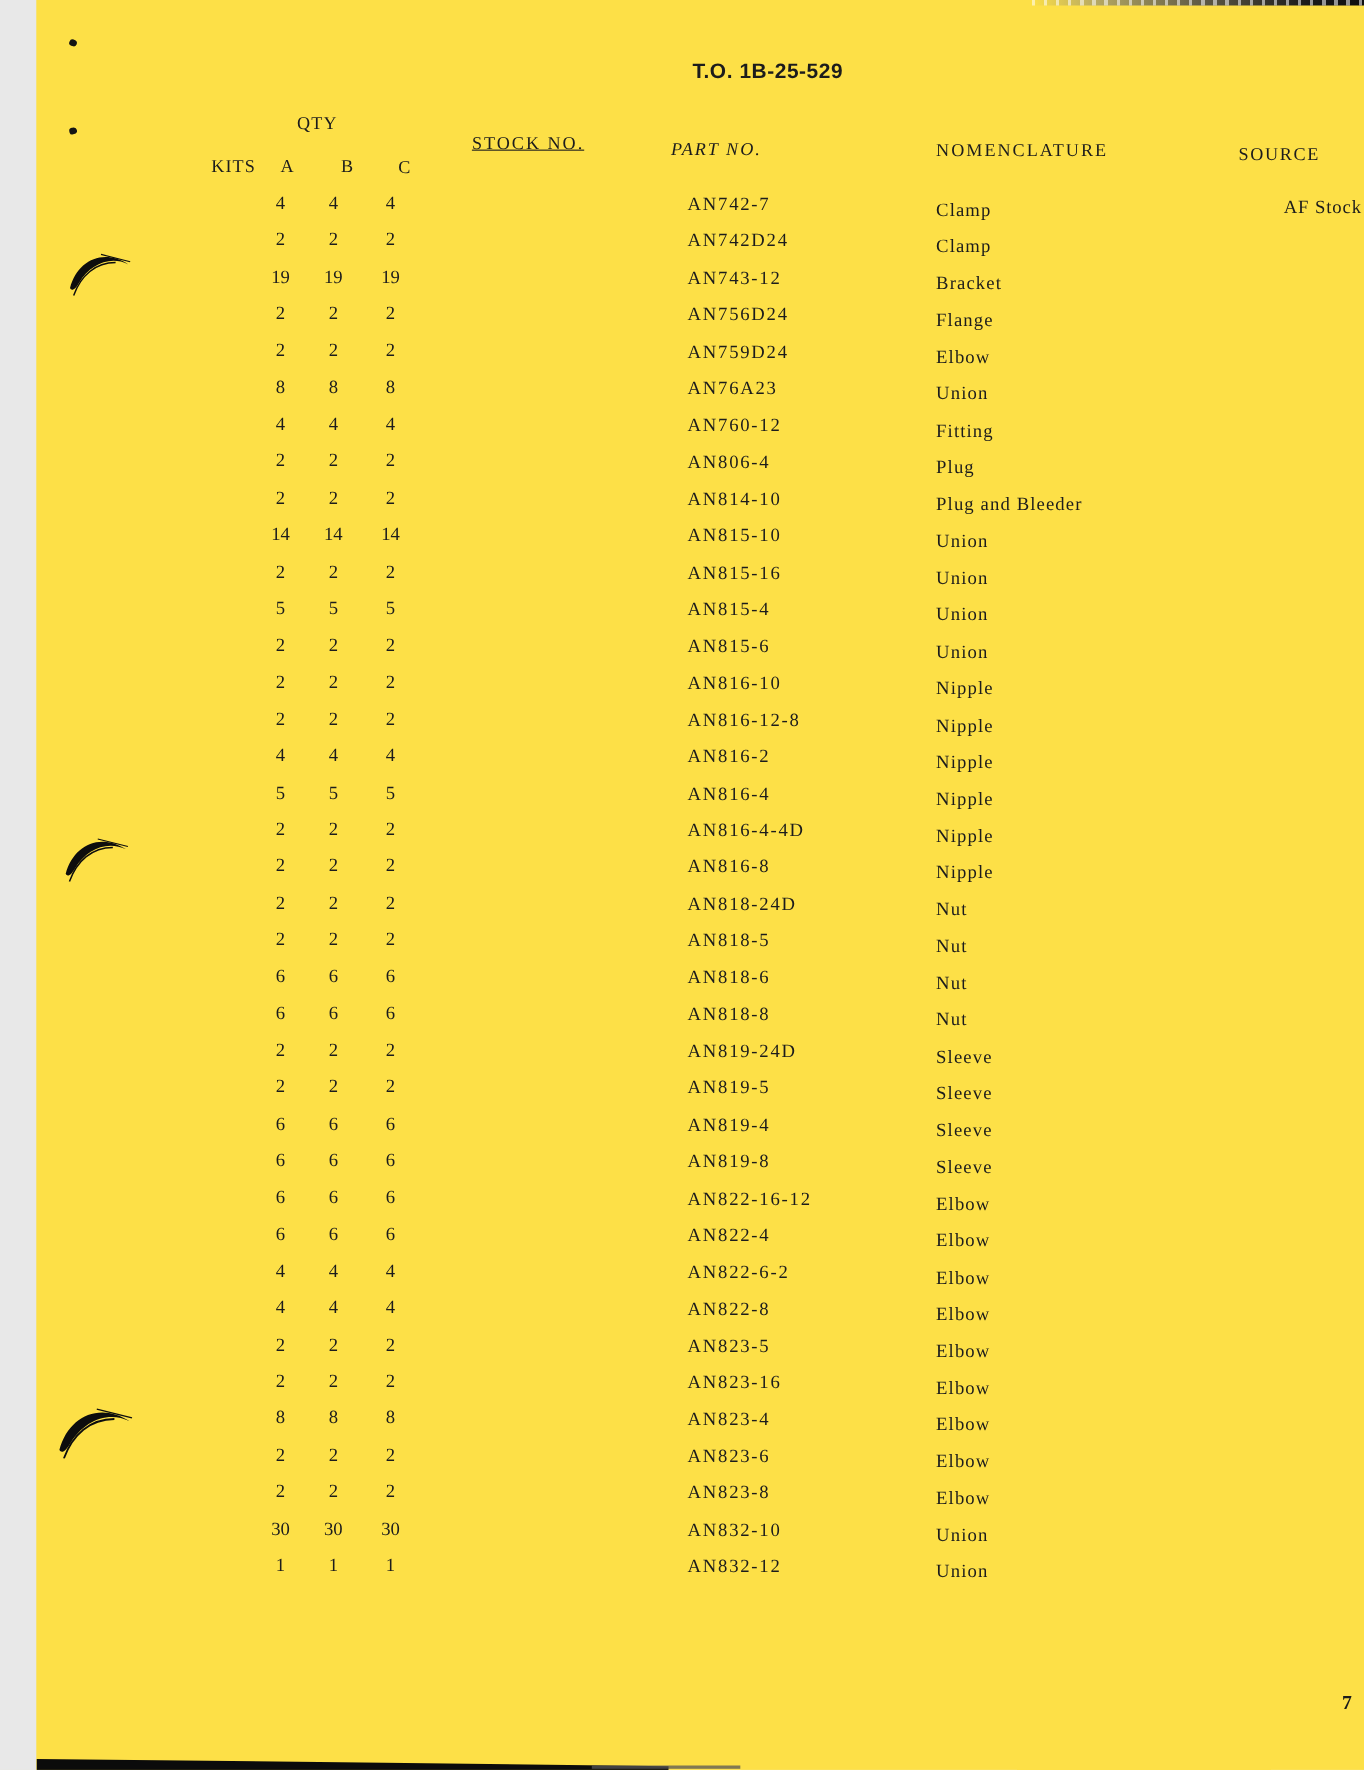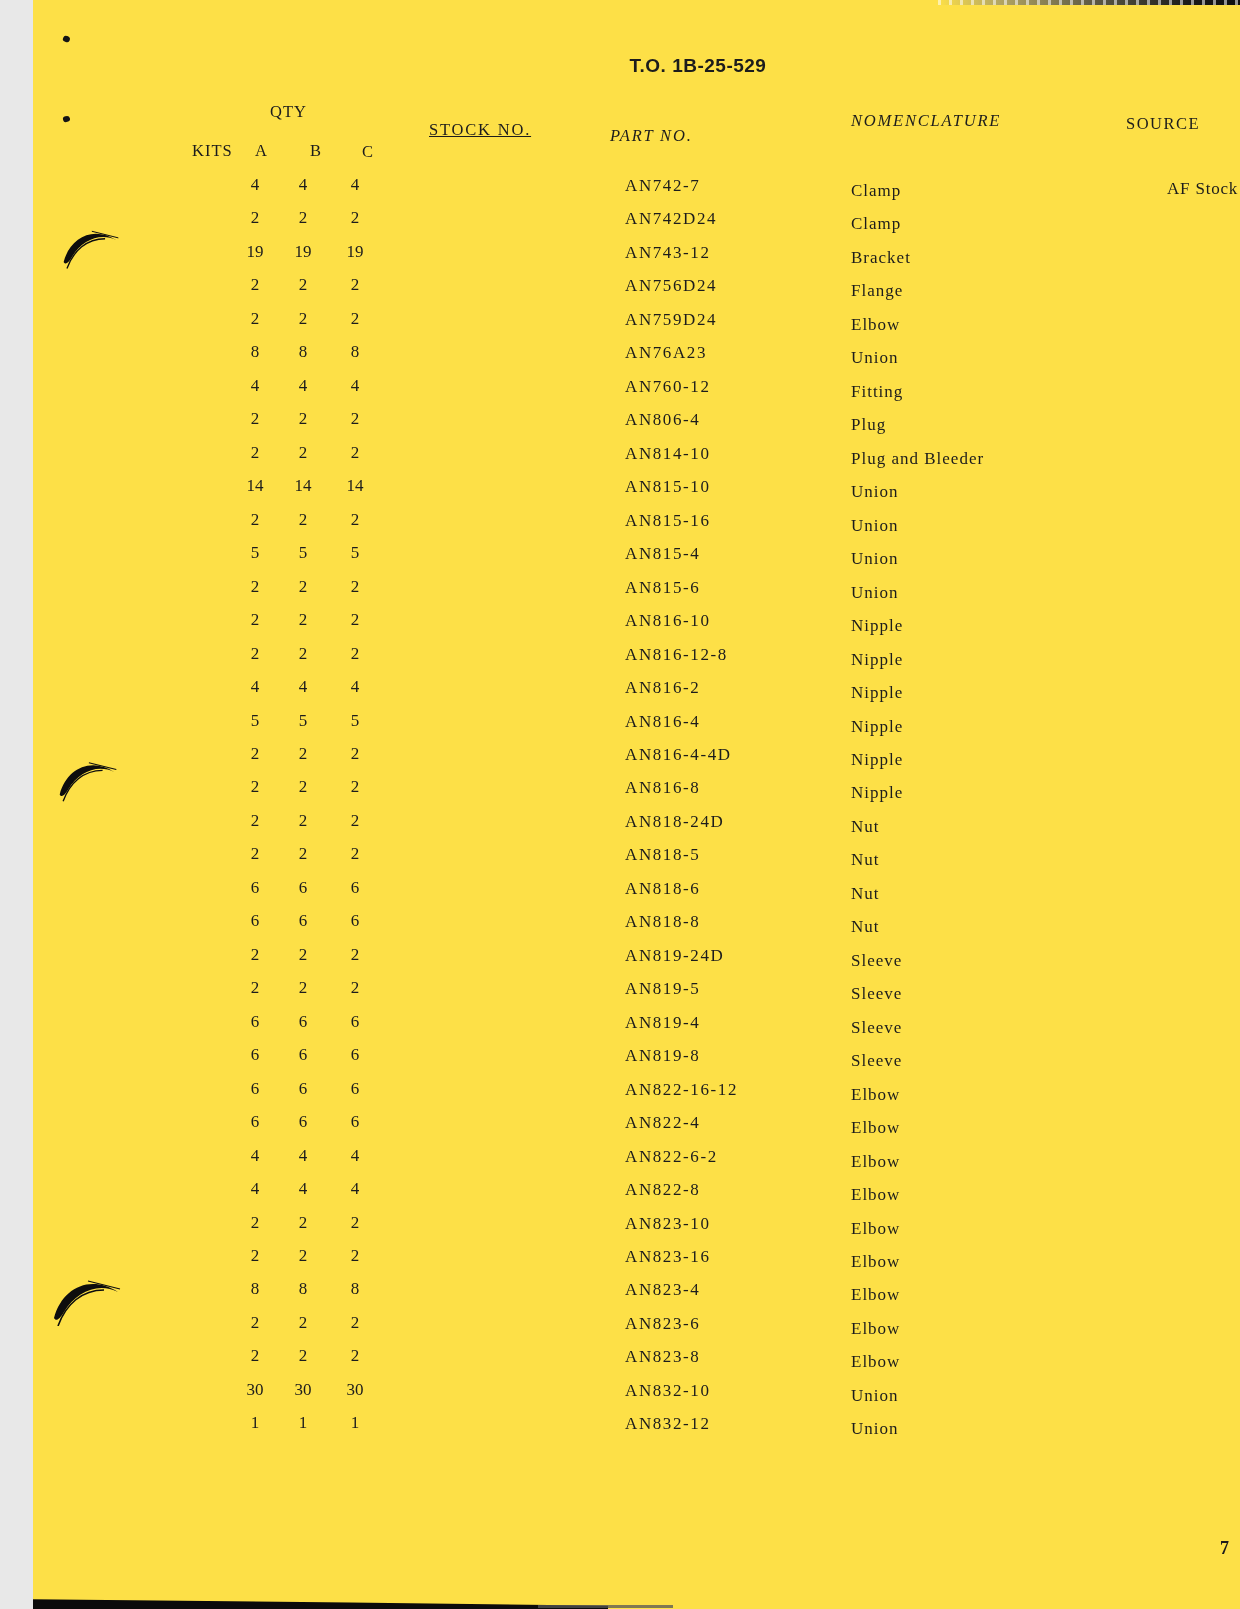--- a/index.html
+++ b/index.html
@@ -47,22 +47,22 @@
   .hdr{
     position:absolute;font-size:16.5px;letter-spacing:1.8px;white-space:nowrap;
   }
   .hdr-qty{left:237px;top:102px;letter-spacing:1px;}
   .hdr-kits{left:159px;top:141px;letter-spacing:1px;text-align:center;}
   .hdr-a{left:222px;top:141px;}
   .hdr-b{left:277px;top:141px;}
   .hdr-c{left:329px;top:142px;}
   .hdr-stock{left:396px;top:120px;text-decoration:underline;}
   .hdr-part{left:577px;top:126px;font-style:italic;}
-  .hdr-nomen{left:818px;top:111px;font-style:italic;}
-  .hdr-source{left:1093px;top:114px;letter-spacing:1.5px;}
+  .hdr-nomen{left:818px;top:127px;}
+  .hdr-source{left:1093px;top:130px;letter-spacing:1.5px;}
   
   .tbody{position:absolute;left:0;top:168px;width:1240px;}
   .row{position:relative;height:33.47px;}
   .row span{position:absolute;font-size:17px;line-height:1;white-space:nowrap;}
   .cell-a{left:197px;top:8px;width:50px;text-align:center;}
   .cell-b{left:245px;top:8px;width:50px;text-align:center;}
   .cell-c{left:297px;top:8px;width:50px;text-align:center;}
   .cell-part{left:592px;top:9px;letter-spacing:1.6px;font-size:17.5px;}
   .cell-nomen{left:818px;top:14px;letter-spacing:1px;}
   .cell-source{left:1134px;top:12px;letter-spacing:.8px;}
@@ -387,21 +387,21 @@
       <span class="cell-c">4</span>
       <span class="cell-part">AN822-8</span>
       <span class="cell-nomen">Elbow</span>
       <span class="cell-source"></span>
     </div>
 
     <div class="row">
       <span class="cell-a">2</span>
       <span class="cell-b">2</span>
       <span class="cell-c">2</span>
-      <span class="cell-part">AN823-10</span>
+      <span class="cell-part">AN823-5</span>
       <span class="cell-nomen">Elbow</span>
       <span class="cell-source"></span>
     </div>
 
     <div class="row">
       <span class="cell-a">2</span>
       <span class="cell-b">2</span>
       <span class="cell-c">2</span>
       <span class="cell-part">AN823-16</span>
       <span class="cell-nomen">Elbow</span>

